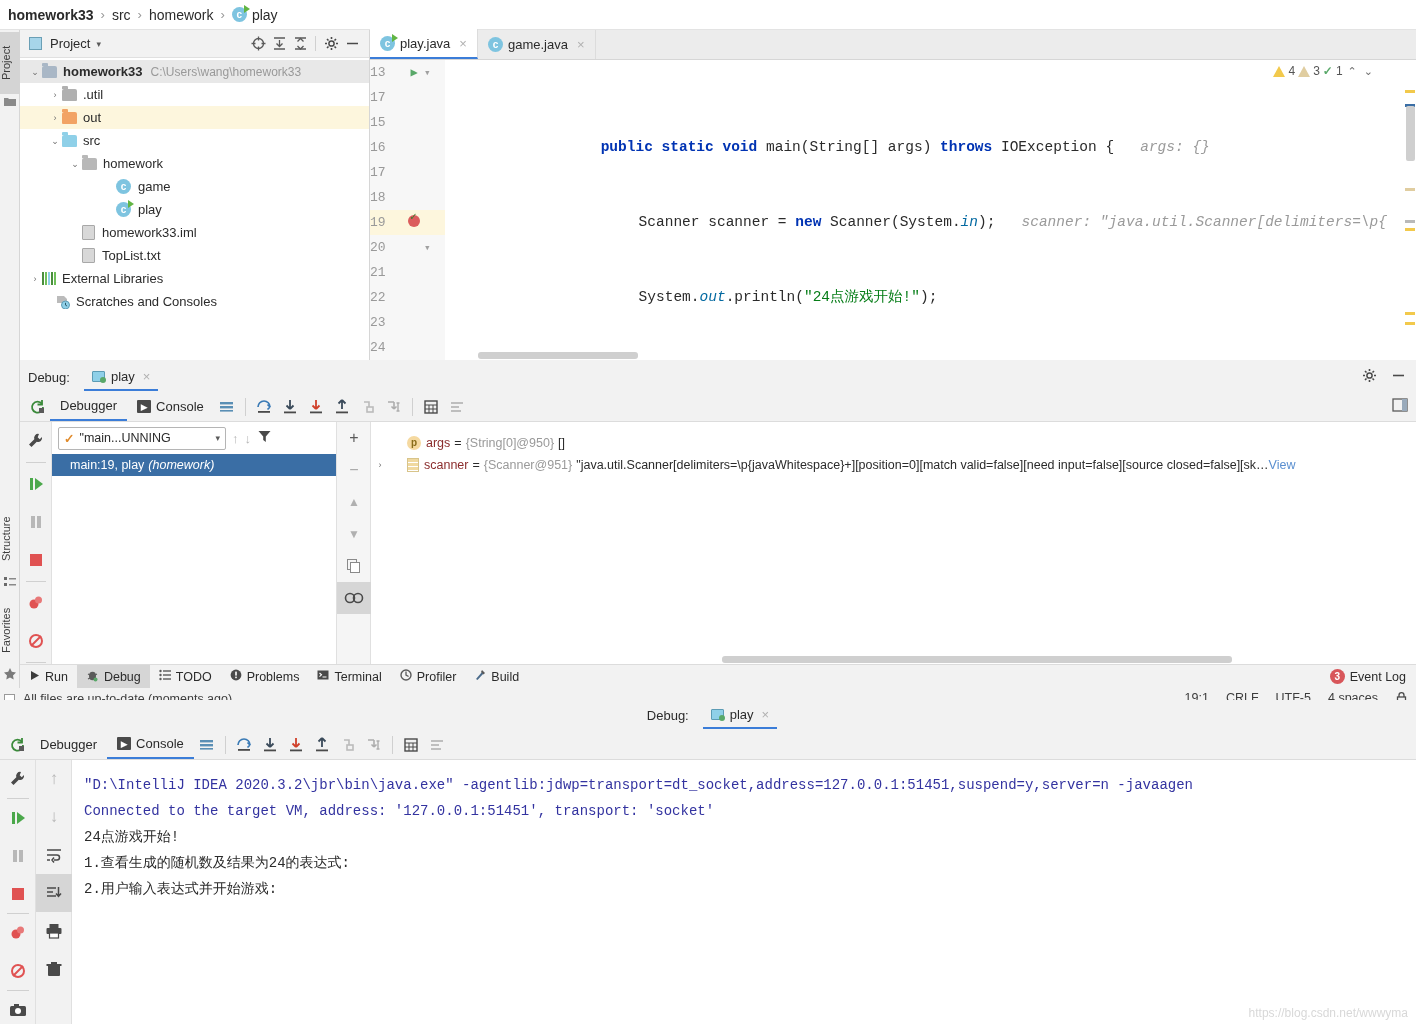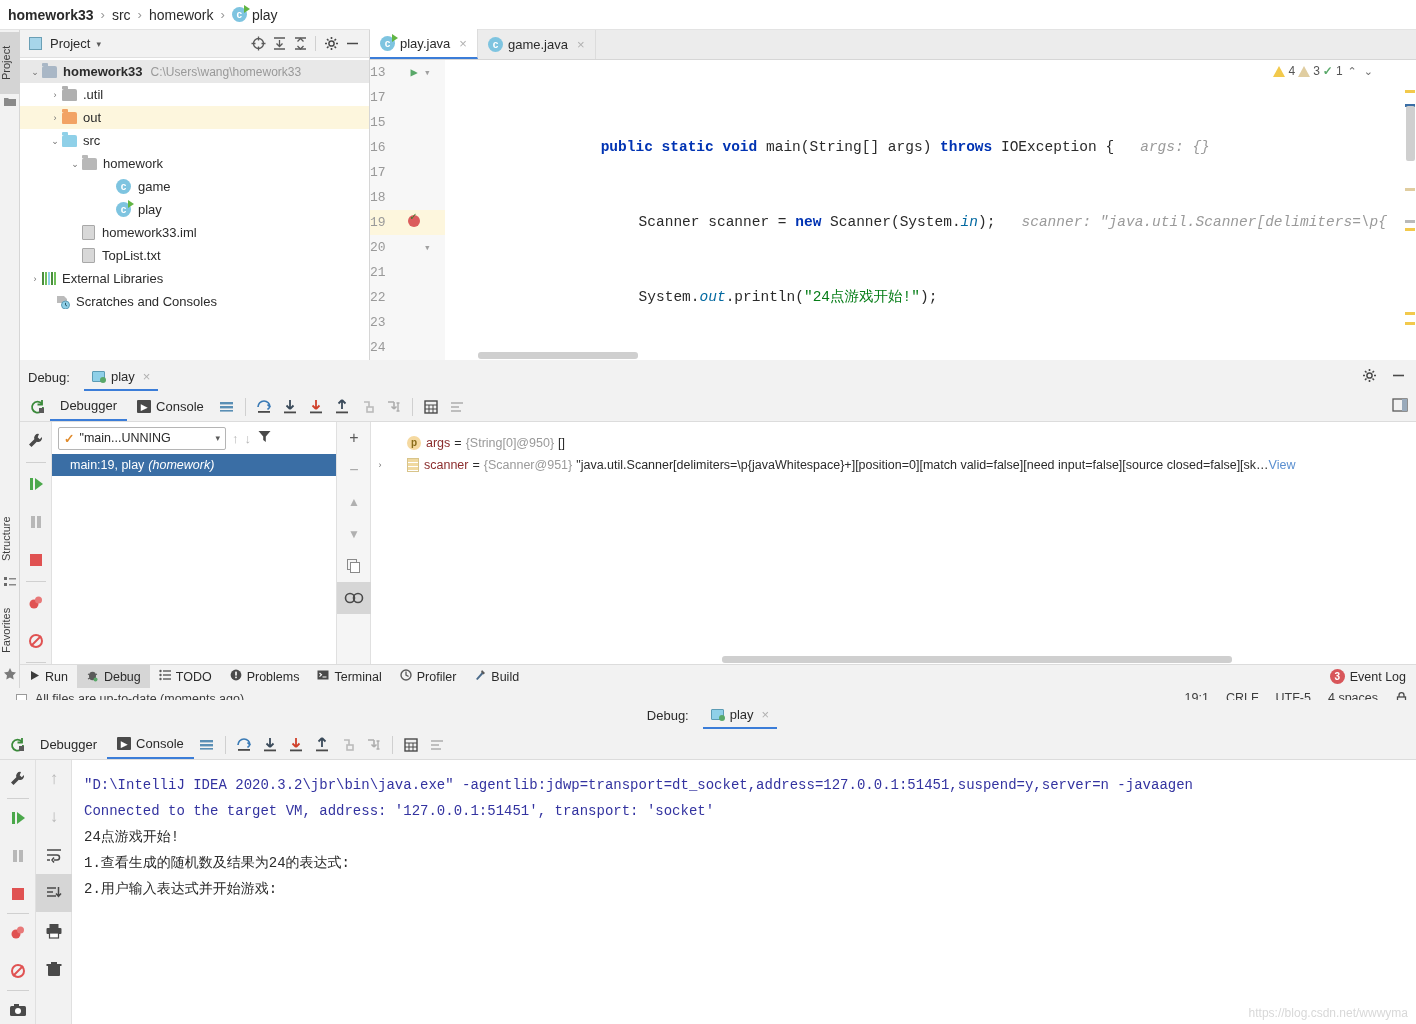--- a/index.html
+++ b/index.html
@@ -203,21 +203,21 @@
   #bottom-tabs { position:absolute; left:20px; top:664px; width:1396px; height:24px;
       background:#f2f2f2; display:flex; align-items:center; border-top:1px solid #dcdcdc;
       font-size:12.5px; }
   .bt { display:flex; align-items:center; height:24px; padding:0 9px; gap:5px; cursor:pointer; }
   .bt.active { background:#d6d6d6; }
   .evt-badge { width:15px;height:15px;border-radius:50%;background:#d8565a;color:#fff;
       font-size:10px;font-weight:bold;text-align:center;line-height:15px;margin-right:5px;}
 
   #status-line { position:absolute; left:0; top:688px; width:1416px; height:22px;
       background:#f2f2f2; display:flex; align-items:center; font-size:12.5px;
-      color:#3c3c3c; padding-left:16px; overflow:hidden; }
+      color:#3c3c3c; padding-left:4px; overflow:hidden; }
   #status-line .sb-right { margin-left:auto; display:flex; gap:17px; padding-right:8px; color:#3c3c3c; }
   .sq-chk { width:11px;height:11px;border:1px solid #9a9a9a; background:#fff; margin-right:8px; }
 
   
   #console-window { position:absolute; left:0; top:700px; width:1416px; height:324px;
       background:#ffffff; }
   #console-left { position:absolute; left:0; top:60px; width:36px; height:264px;
       background:#f2f2f2; border-right:1px solid #e0e0e0; }
   #console-left2 { position:absolute; left:36px; top:60px; width:36px; height:264px;
       background:#f2f2f2; border-right:1px solid #e0e0e0; }

